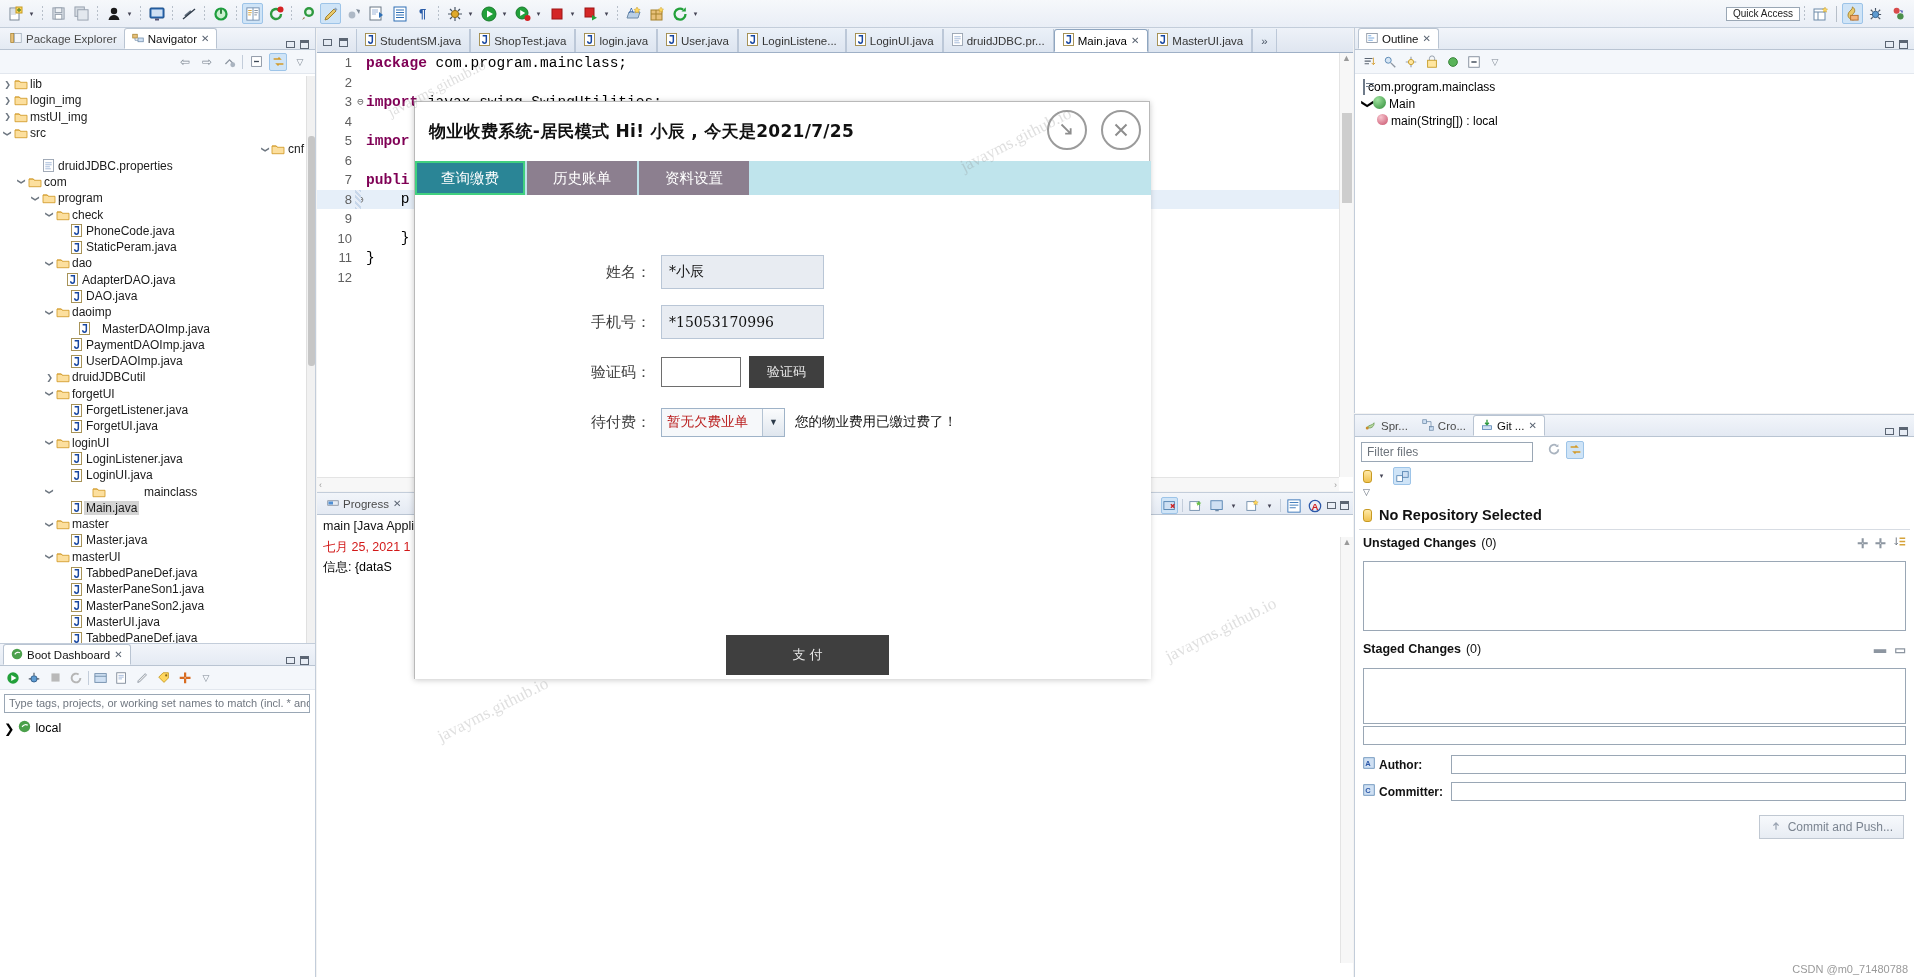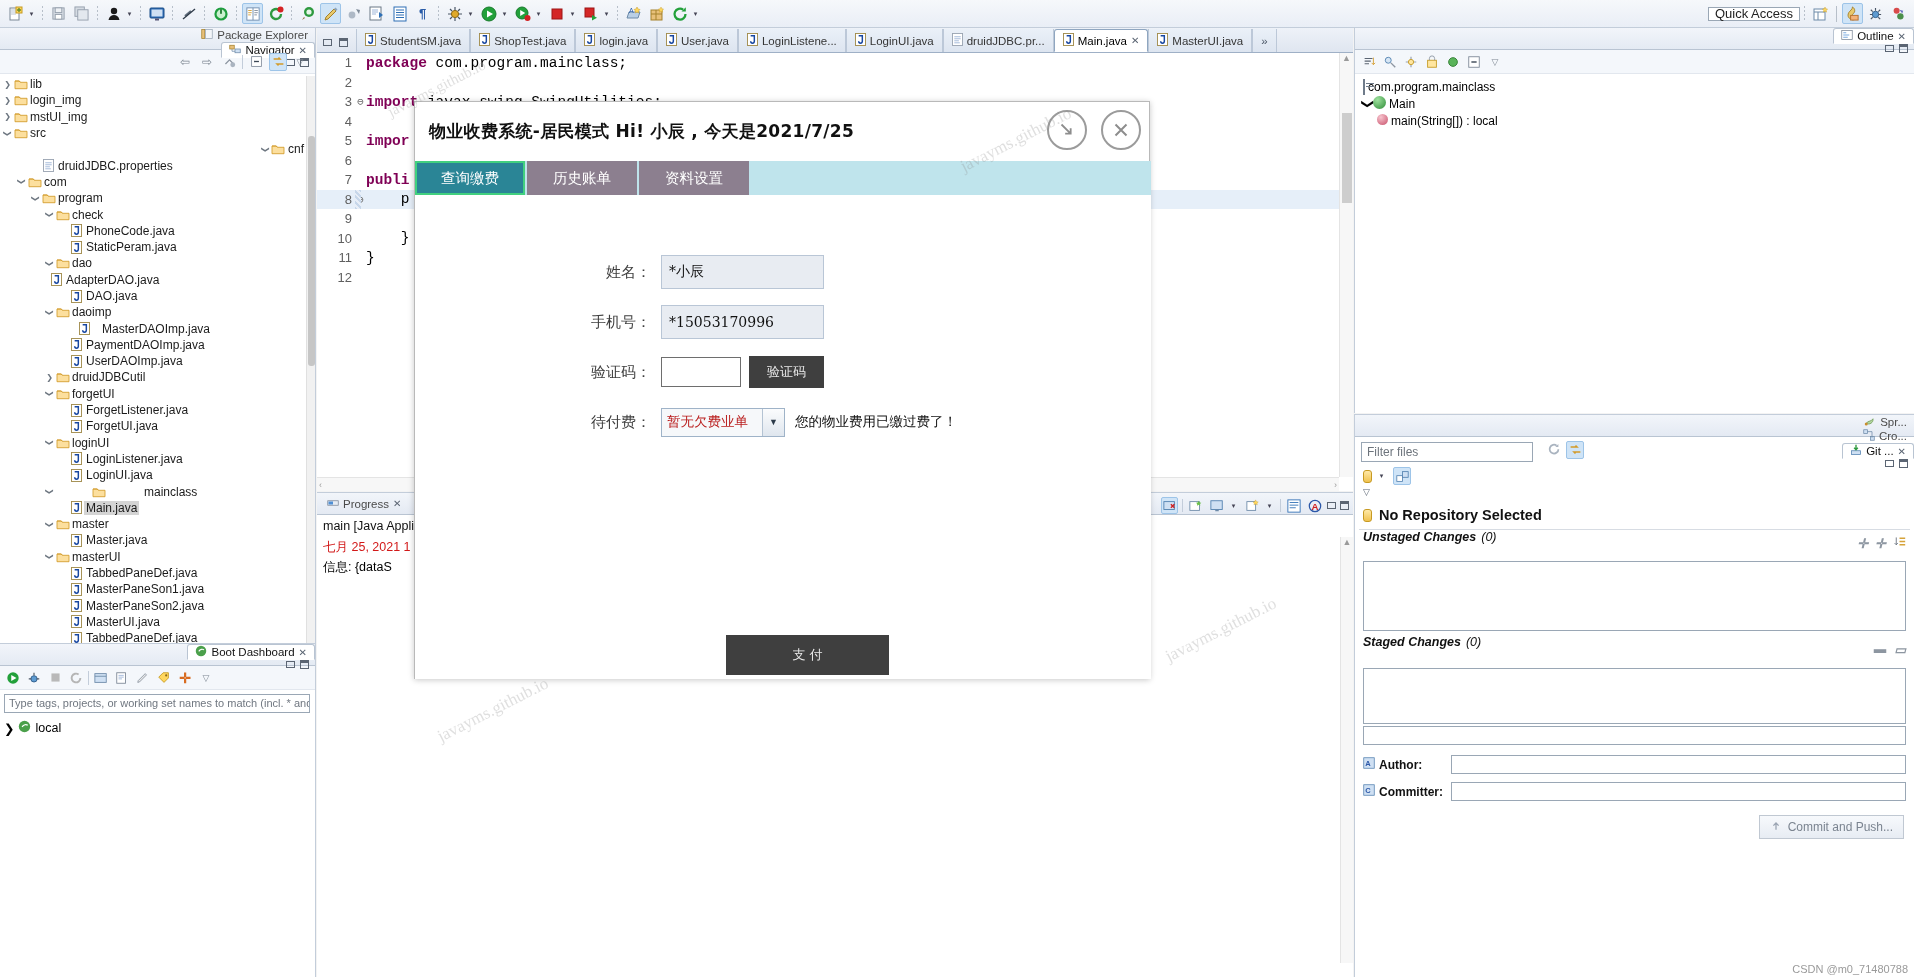--- a/index.html
+++ b/index.html
@@ -24,28 +24,28 @@
     display:flex; align-items:center; justify-content:center;
     font-size:13px; line-height:1; border-radius:2px; position:relative;
   }
   .tb-ico.sel { background:#cfe4f7; border:1px solid #9dc4e8; }
   .tb-sep { width:1px; height:16px; margin:0 4px;
     background:repeating-linear-gradient(to bottom,#b7bfc9 0 2px,transparent 2px 4px); }
   .tb-arrow { font-size:7px; color:#445; margin:0 2px 0 0; width:9px;
     display:flex; align-items:center; justify-content:center; }
   .qa-box {
     margin-left:auto; height:14px; border:1px solid #9aa7b5; background:#fff;
-    font-size:13px; color:#222; padding:0 6px; display:flex; align-items:center;
+    font-size:10px; color:#222; padding:0 6px; display:flex; align-items:center;
   }
   
   .panel { position:absolute; background:#fff; }
   .pane-tabs {
     height:22px; display:flex; align-items:flex-end;
     background:linear-gradient(to bottom,#f2f5fa,#e4eaf3);
-    border-bottom:1px solid #b9c4d2; padding-left:3px;flex-direction:column;
+    border-bottom:1px solid #b9c4d2; padding-left:3px;
   }
   .pane-tab {
     display:flex; align-items:center; gap:4px; height:21px; padding:0 7px;
     font-size:11.5px; color:#4a4a4a; white-space:nowrap;
   }
   .pane-tab.active {
     background:#fff; border:1px solid #b9c4d2; border-bottom-color:#fff;
     border-radius:3px 3px 0 0; color:#111;
   }
   .pane-tools { margin-left:auto; display:flex; align-items:center; gap:5px; padding-right:6px; }
@@ -145,21 +145,21 @@
   .mth-ico { width:11px; height:11px; border-radius:50%;
     background:radial-gradient(circle at 35% 30%,#f7c4ce,#c8506a); display:inline-block; }
 
   
   #git { left:1354px; top:414px; width:560px; height:563px;
     background:#fff; border-left:1px solid #c3cdda; border-top:1px solid #c3cdda; }
   #git-filter { margin:5px 6px 0 6px; height:20px; border:1px solid #9aa7b5; background:#fff;
     font-size:12px; color:#6d747c; padding:2px 5px; width:172px; display:inline-flex; align-items:center; }
   .git-head { font-size:14.5px; font-weight:bold; color:#111; display:flex; align-items:center; gap:7px; }
   .sec-head { font-size:12.5px; font-weight:bold; color:#111;
-    display:flex; padding:0 8px;font-style:italic; }
+    display:flex; align-items:center; padding:0 8px; }
   .git-list { margin:5px 8px 0 8px; border:1px solid #9aa7b5; background:#fff; }
   .fld-lbl { font-size:12px; font-weight:bold; color:#111; display:flex; align-items:center; gap:4px; }
   .git-input { border:1px solid #9aa7b5; background:#fff; height:19px; }
   .db-ico { width:9px; height:13px; border:1px solid #c79a22; border-radius:3px;
     background:linear-gradient(to bottom,#ffe9a8,#f0c24f); display:inline-block; }
 
   
   #swing { position:absolute; left:414px; top:101px; width:736px; height:578px;
     background:#fff; border:1px solid #b9b9b9; box-shadow:0 1px 6px rgba(0,0,0,.22); }
   #swing-title { position:absolute; left:0; top:0; width:736px; height:58px;
@@ -567,21 +567,21 @@
       <div class="row" style="padding-left: 44px;">
         <span class="tw" style="transform:rotate(90deg);">❯</span>
         <span class="ic">
           <svg width="14" height="12" viewBox="0 0 16 14">
             <path d="M1 3.5h5l1.3 1.5H15V12.5H1z" fill="#fcdf9e" stroke="#d39b2a"></path>
             <path d="M1 3.5h5l1.3 1.5" fill="none" stroke="#d39b2a"></path>
           </svg>
         </span>
         <span class="lbl">dao</span>
       </div>
-      <div class="row" style="padding-left: 38px;">
+      <div class="row" style="padding-left: 54px;">
         <span class="tw" style=""></span>
         <span class="ic">
           <svg width="11" height="13" viewBox="0 0 12 14">
             <rect x="0.5" y="0.5" width="11" height="13" fill="#fff" stroke="#a08a4a"></rect>
             <path d="M4 3h4v6a2 2 0 01-4 0" fill="none" stroke="#1746a0" stroke-width="1.6"></path>
           </svg>
         </span>
         <span class="lbl">AdapterDAO.java</span>
       </div>
       <div class="row" style="padding-left: 58px;">

